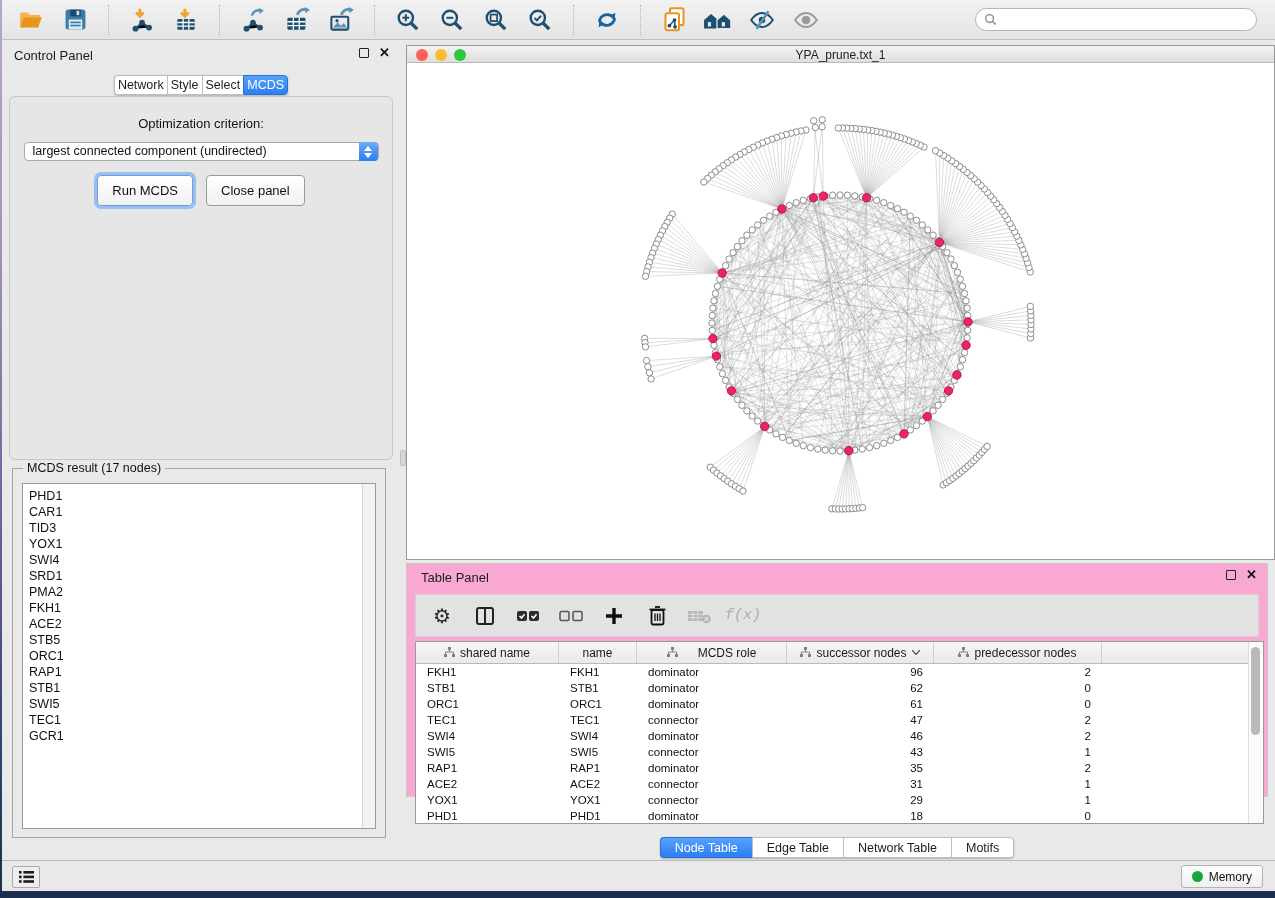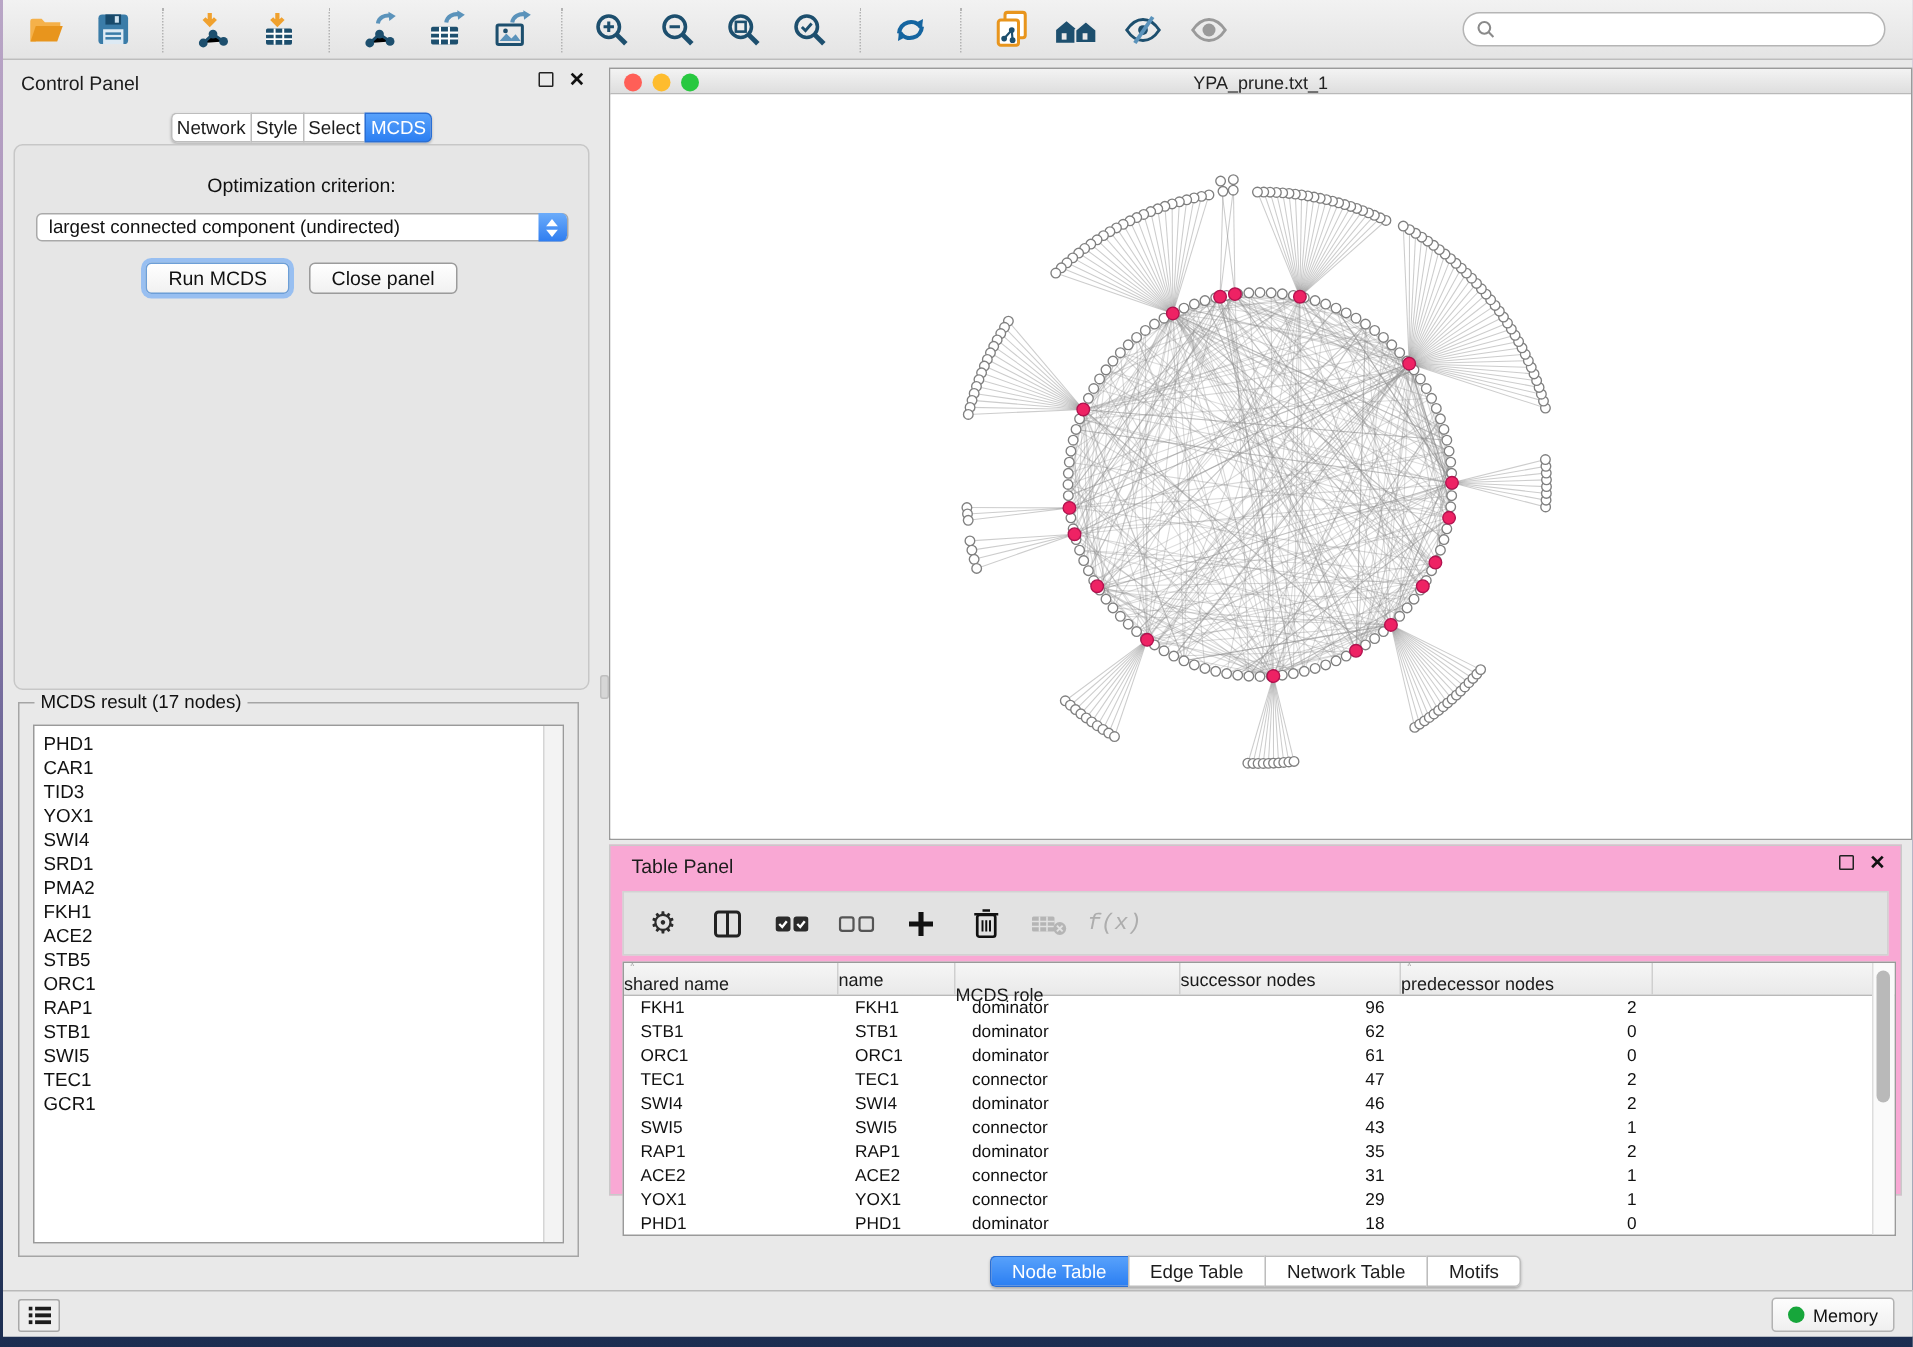--- a/index.html
+++ b/index.html
@@ -40,21 +40,21 @@
   .dropdown { position:relative; margin:11px auto 0; width:355px; height:19px; background:#fff;
     border:1px solid #a9a9a9; border-radius:4px; text-align:left; }
   .dropdown .dd-text { font-size:12.5px; color:#111; line-height:17px; padding-left:8px; display:block;
     white-space:nowrap; overflow:hidden; }
   .dd-stepper { position:absolute; right:0; top:-1px; bottom:-1px; width:19px; border-radius:0 4px 4px 0;
     background:linear-gradient(#6cacfa,#2f7df0); display:flex; flex-direction:column;
     align-items:center; justify-content:center; gap:2px; }
   .dd-stepper svg { display:block; }
   .btn-row { margin-top:14px; display:flex; justify-content:center; gap:13px; }
   .pbtn { font-size:13px; color:#111; background:linear-gradient(#ffffff,#f1f1f1);
-    border:1px solid #9b9b9b; border-radius:4px; padding:2px 14px; height:21px; }
+    border:1px solid #9b9b9b; border-radius:4px; padding:2px 14px; height:31px; }
   .pbtn.focus { box-shadow:0 0 0 3px rgba(110,170,248,.65); border-color:#6d9fd8; }
 
   .mcds-group { position:absolute; left:10px; top:428px; width:374px; height:370px;
     border:1px solid #a5a5a5; }
   .mcds-legend { position:absolute; left:10px; top:-8px; background:#e9e9e9; padding:0 4px;
     font-size:12.5px; color:#111; }
   .mcds-list { position:absolute; left:9px; right:9px; top:14px; bottom:8px; background:#fff;
     border:1px solid #9a9a9a; overflow:hidden; }
   .mcds-items { padding:4px 0 0 6px; font-size:12.5px; color:#111; line-height:16px; }
   .mcds-scroll { position:absolute; right:0; top:0; bottom:0; width:13px; background:#f3f3f3;
@@ -85,22 +85,22 @@
   .tp-toolbar { position:absolute; left:8px; right:8px; top:30px; height:43px; background:#e2e2e2;
     border:1px solid #d2d2d2; display:flex; align-items:center; padding-left:14px; gap:19px; }
   .tt-ico { width:24px; height:24px; display:flex; align-items:center; justify-content:center; }
   .gear-glyph { font-size:20px; color:#2b2b2b; line-height:20px; }
   .fx-glyph { font-family:Liberation Mono, monospace; font-style:italic; font-size:15px; color:#adadad; }
 
   .ntable { position:absolute; left:8px; top:77px; width:849px; height:183px; background:#fff;
     border:1px solid #9a9a9a; overflow:hidden; }
   .thead { display:flex; height:22px; background:linear-gradient(#f6f6f6,#e9e9e9);
     border-bottom:1px solid #b9b9b9; }
-  .th { display:flex; align-items:flex-start; justify-content:center; gap:5px; font-size:12px; color:#1a1a1a;
-    border-right:1px solid #cfcfcf; height:100%;flex-direction:column; }
+  .th { display:flex; align-items:center; justify-content:center; gap:5px; font-size:12px; color:#1a1a1a;
+    border-right:1px solid #cfcfcf; height:100%; }
   .th.filler { flex:1; border-right:none; }
   .c0{width:143px;} .c1{width:78px;} .c2{width:150px;gap:20px;} .c3{width:147px;} .c4{width:168px;}
   .tbody { position:absolute; left:0; right:0; top:22px; bottom:0; }
   .trow { display:flex; height:16px; align-items:center; }
   .td { font-size:11.5px; color:#111; overflow:hidden; white-space:nowrap; }
   .td.text { padding-left:11px; }
   .td.num { text-align:right; padding-right:11px; }
   .vscroll { position:absolute; right:0; top:0; bottom:0; width:15px; background:#fafafa;
     border-left:1px solid #dddddd; }
   .vthumb { position:absolute; left:2px; width:9px; top:5px; height:88px; background:#b9b9b9; border-radius:5px; }

